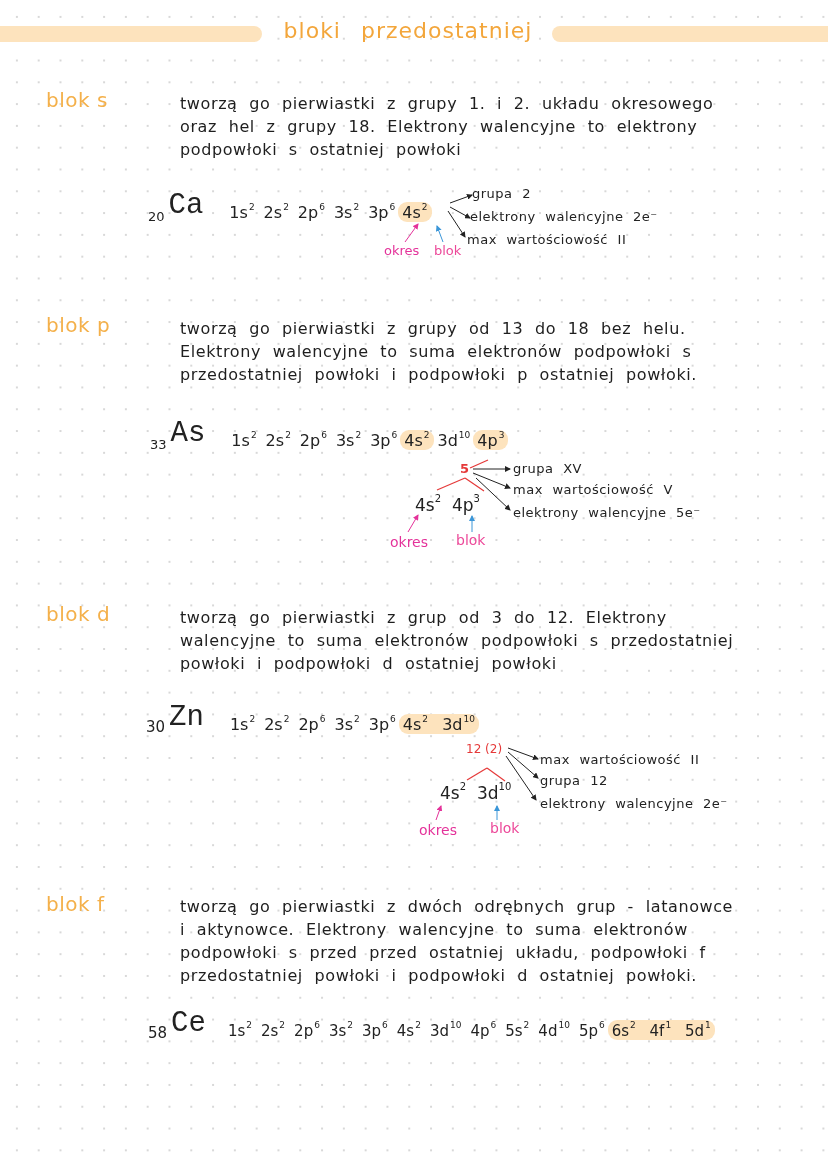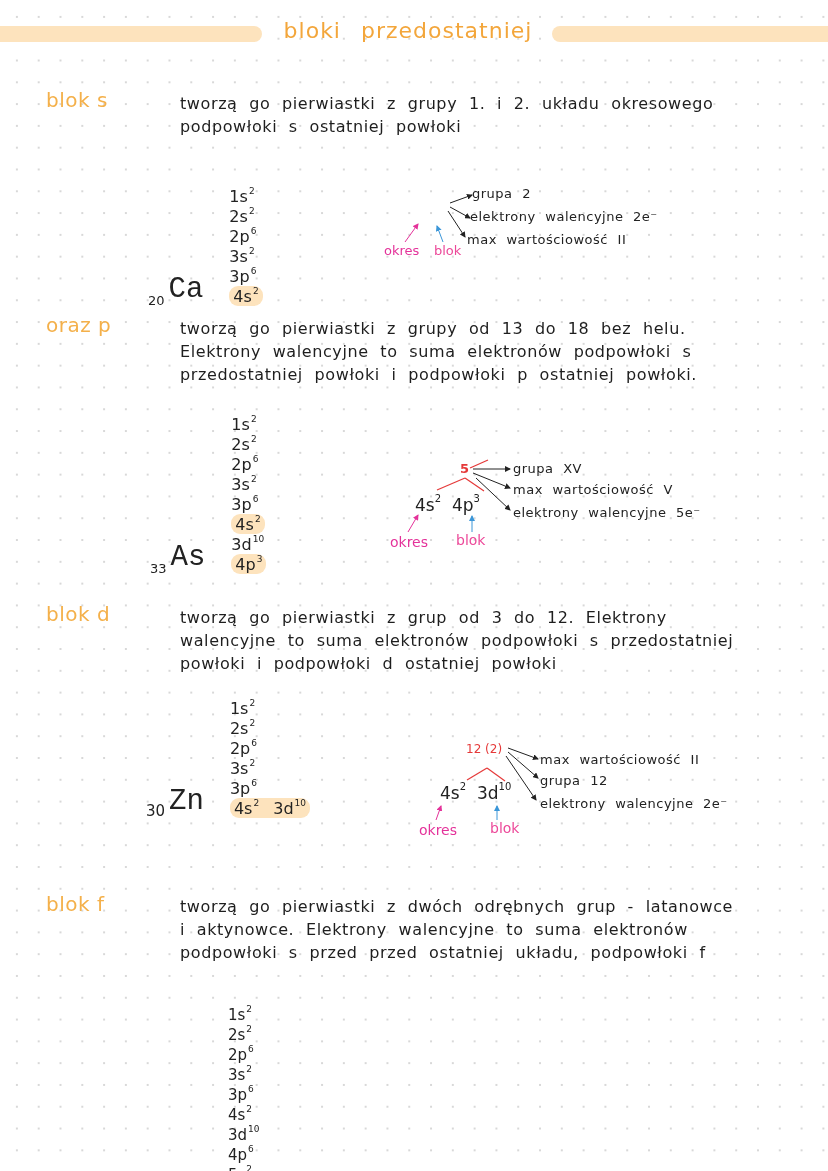--- a/index.html
+++ b/index.html
@@ -26,21 +26,21 @@
       position: absolute; left: 46px; font-size: 20px; color: #f4b04a; letter-spacing: 0.5px;
     }
     .desc {
       position: absolute; left: 180px; width: 610px;
       font-size: 16px; line-height: 23px; color: #1e1e1e; letter-spacing: 0.6px; word-spacing: 6px;
     }
     .desc p { margin: 0; }
     .config-row { position: absolute; display: flex; align-items: flex-end; white-space: nowrap; }
     .z-num { font-size: 13px; margin-right: 4px; padding-bottom: 2px; }
     .symbol { font-size: 29px; font-family: Liberation Mono, monospace; font-weight: 300; line-height: 40px; margin-right: 26px; }
-    .orbitals { display: flex; align-items: flex-start; font-size: 16px; padding-bottom: 4px; flex-direction: column; }
+    .orbitals { display: flex; align-items: flex-end; font-size: 16px; padding-bottom: 4px; }
     .orb { margin-right: 9px; position: relative; }
     .orb sup { font-size: 9px; vertical-align: 8px; margin-left: 1px; }
     .hl { background: #fde3bd; border-radius: 9px; padding: 0 4px; margin-right: 4px; }
     .hl .orb:last-child { margin-right: 0; }
     .ann { position: absolute; font-size: 13px; color: #222; letter-spacing: 0.5px; white-space: nowrap; word-spacing: 5px; }
     .okres { color: #e4329a; font-size: 13px; position: absolute; }
     .blok-word { color: #ec4899; font-size: 13px; position: absolute; }
     .red { color: #e53939; font-size: 12px; position: absolute; }
     .tree-orb { position: absolute; font-size: 17px; }
     .tree-orb sup { font-size: 10px; vertical-align: 9px; }
@@ -51,20 +51,21 @@
 
 <div class="title-bar-left"></div>
 <div class="title-bar-right"></div>
 <div class="title">
   <span>bloki</span><span>przedostatniej</span>
 </div>
 
 <div class="block-label" style="top:88px">blok s</div>
 <div class="desc" style="top:92px">
   <p>tworzą go pierwiastki z grupy 1. i 2. układu okresowego</p>
+  <p>oraz hel z grupy 18. Elektrony walencyjne to elektrony</p>
   <p>podpowłoki s ostatniej powłoki</p>
 </div>
 <div class="config-row" style="left:148px; top:186px">
   <span class="z-num">20</span>
   <span class="symbol">Ca</span>
   <span class="orbitals">
     <span class="orb"><span>1s</span><sup>2</sup></span>
     <span class="orb"><span>2s</span><sup>2</sup></span>
     <span class="orb"><span>2p</span><sup>6</sup></span>
     <span class="orb"><span>3s</span><sup>2</sup></span>
@@ -109,21 +110,21 @@
 
   <line x1="487" y1="768" x2="467" y2="780" stroke="#e53939" stroke-width="1.2"></line>
   <line x1="487" y1="768" x2="505" y2="781" stroke="#e53939" stroke-width="1.2"></line>
   <line x1="508" y1="748" x2="538" y2="759" stroke="#222" stroke-width="1" marker-end="url(#ah)"></line>
   <line x1="508" y1="752" x2="538" y2="778" stroke="#222" stroke-width="1" marker-end="url(#ah)"></line>
   <line x1="506" y1="756" x2="536" y2="800" stroke="#222" stroke-width="1" marker-end="url(#ah)"></line>
   <line x1="436" y1="820" x2="441" y2="806" stroke="#e4329a" stroke-width="1" marker-end="url(#ahp)"></line>
   <line x1="497" y1="820" x2="497" y2="806" stroke="#3b96d8" stroke-width="1" marker-end="url(#ahb)"></line>
 </svg>
 
-<div class="block-label" style="top:313px">oraz p</div>
+<div class="block-label" style="top:313px">blok p</div>
 <div class="desc" style="top:317px">
   <p>tworzą go pierwiastki z grupy od 13 do 18 bez helu.</p>
   <p>Elektrony walencyjne to suma elektronów podpowłoki s</p>
   <p>przedostatniej powłoki i podpowłoki p ostatniej powłoki.</p>
 </div>
 <div class="config-row" style="left:150px; top:414px">
   <span class="z-num">33</span>
   <span class="symbol">As</span>
   <span class="orbitals">
     <span class="orb"><span>1s</span><sup>2</sup></span>
@@ -177,20 +178,21 @@
 <div class="ann" style="left:540px; top:773px">grupa 12</div>
 <div class="ann" style="left:540px; top:796px">elektrony walencyjne 2e⁻</div>
 <span class="okres" style="left:419px; top:822px; font-size:14px">okres</span>
 <span class="blok-word" style="left:490px; top:820px; font-size:14px">blok</span>
 
 <div class="block-label" style="top:892px">blok f</div>
 <div class="desc" style="top:895px; width:640px">
   <p>tworzą go pierwiastki z dwóch odrębnych grup - latanowce</p>
   <p>i aktynowce. Elektrony walencyjne to suma elektronów</p>
   <p>podpowłoki s przed przed ostatniej układu, podpowłoki f</p>
+  <p>przedostatniej powłoki i podpowłoki d ostatniej powłoki.</p>
 </div>
 <div class="config-row" style="left:148px; top:1004px">
   <span class="z-num" style="font-size:15px">58</span>
   <span class="symbol" style="margin-right:22px">Ce</span>
   <span class="orbitals" style="font-size:15px">
     <span class="orb"><span>1s</span><sup>2</sup></span>
     <span class="orb"><span>2s</span><sup>2</sup></span>
     <span class="orb"><span>2p</span><sup>6</sup></span>
     <span class="orb"><span>3s</span><sup>2</sup></span>
     <span class="orb"><span>3p</span><sup>6</sup></span>

